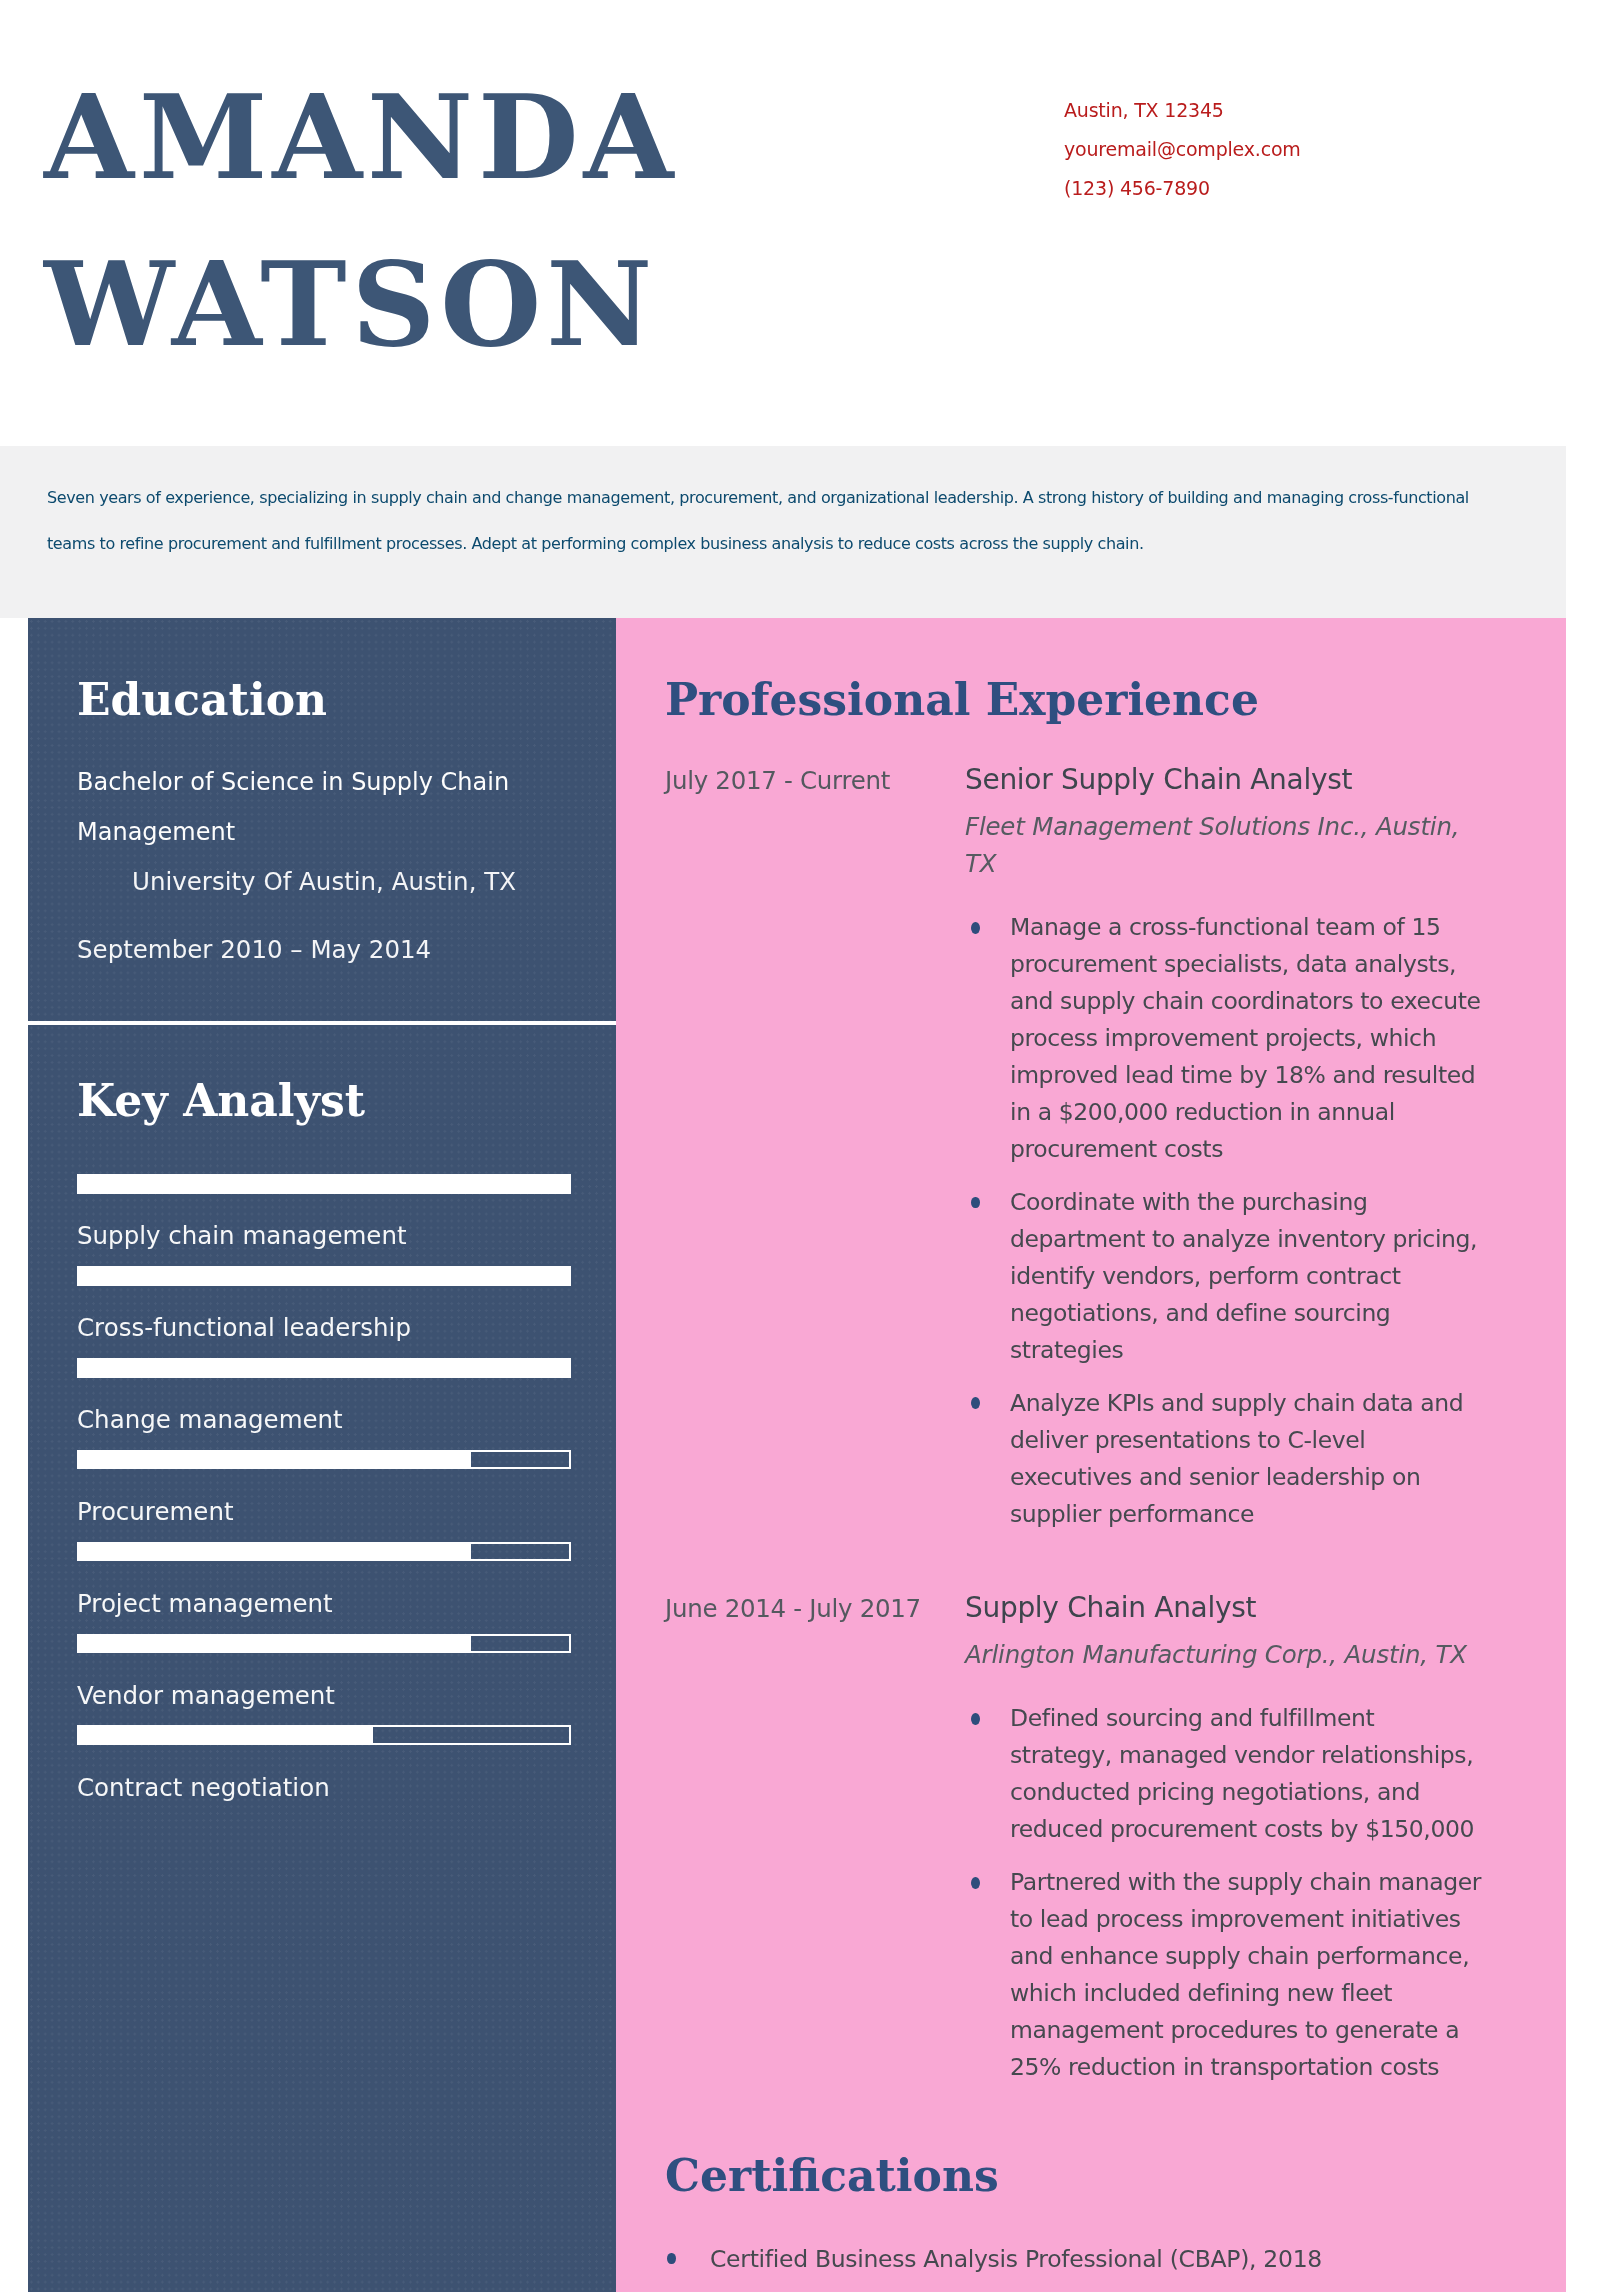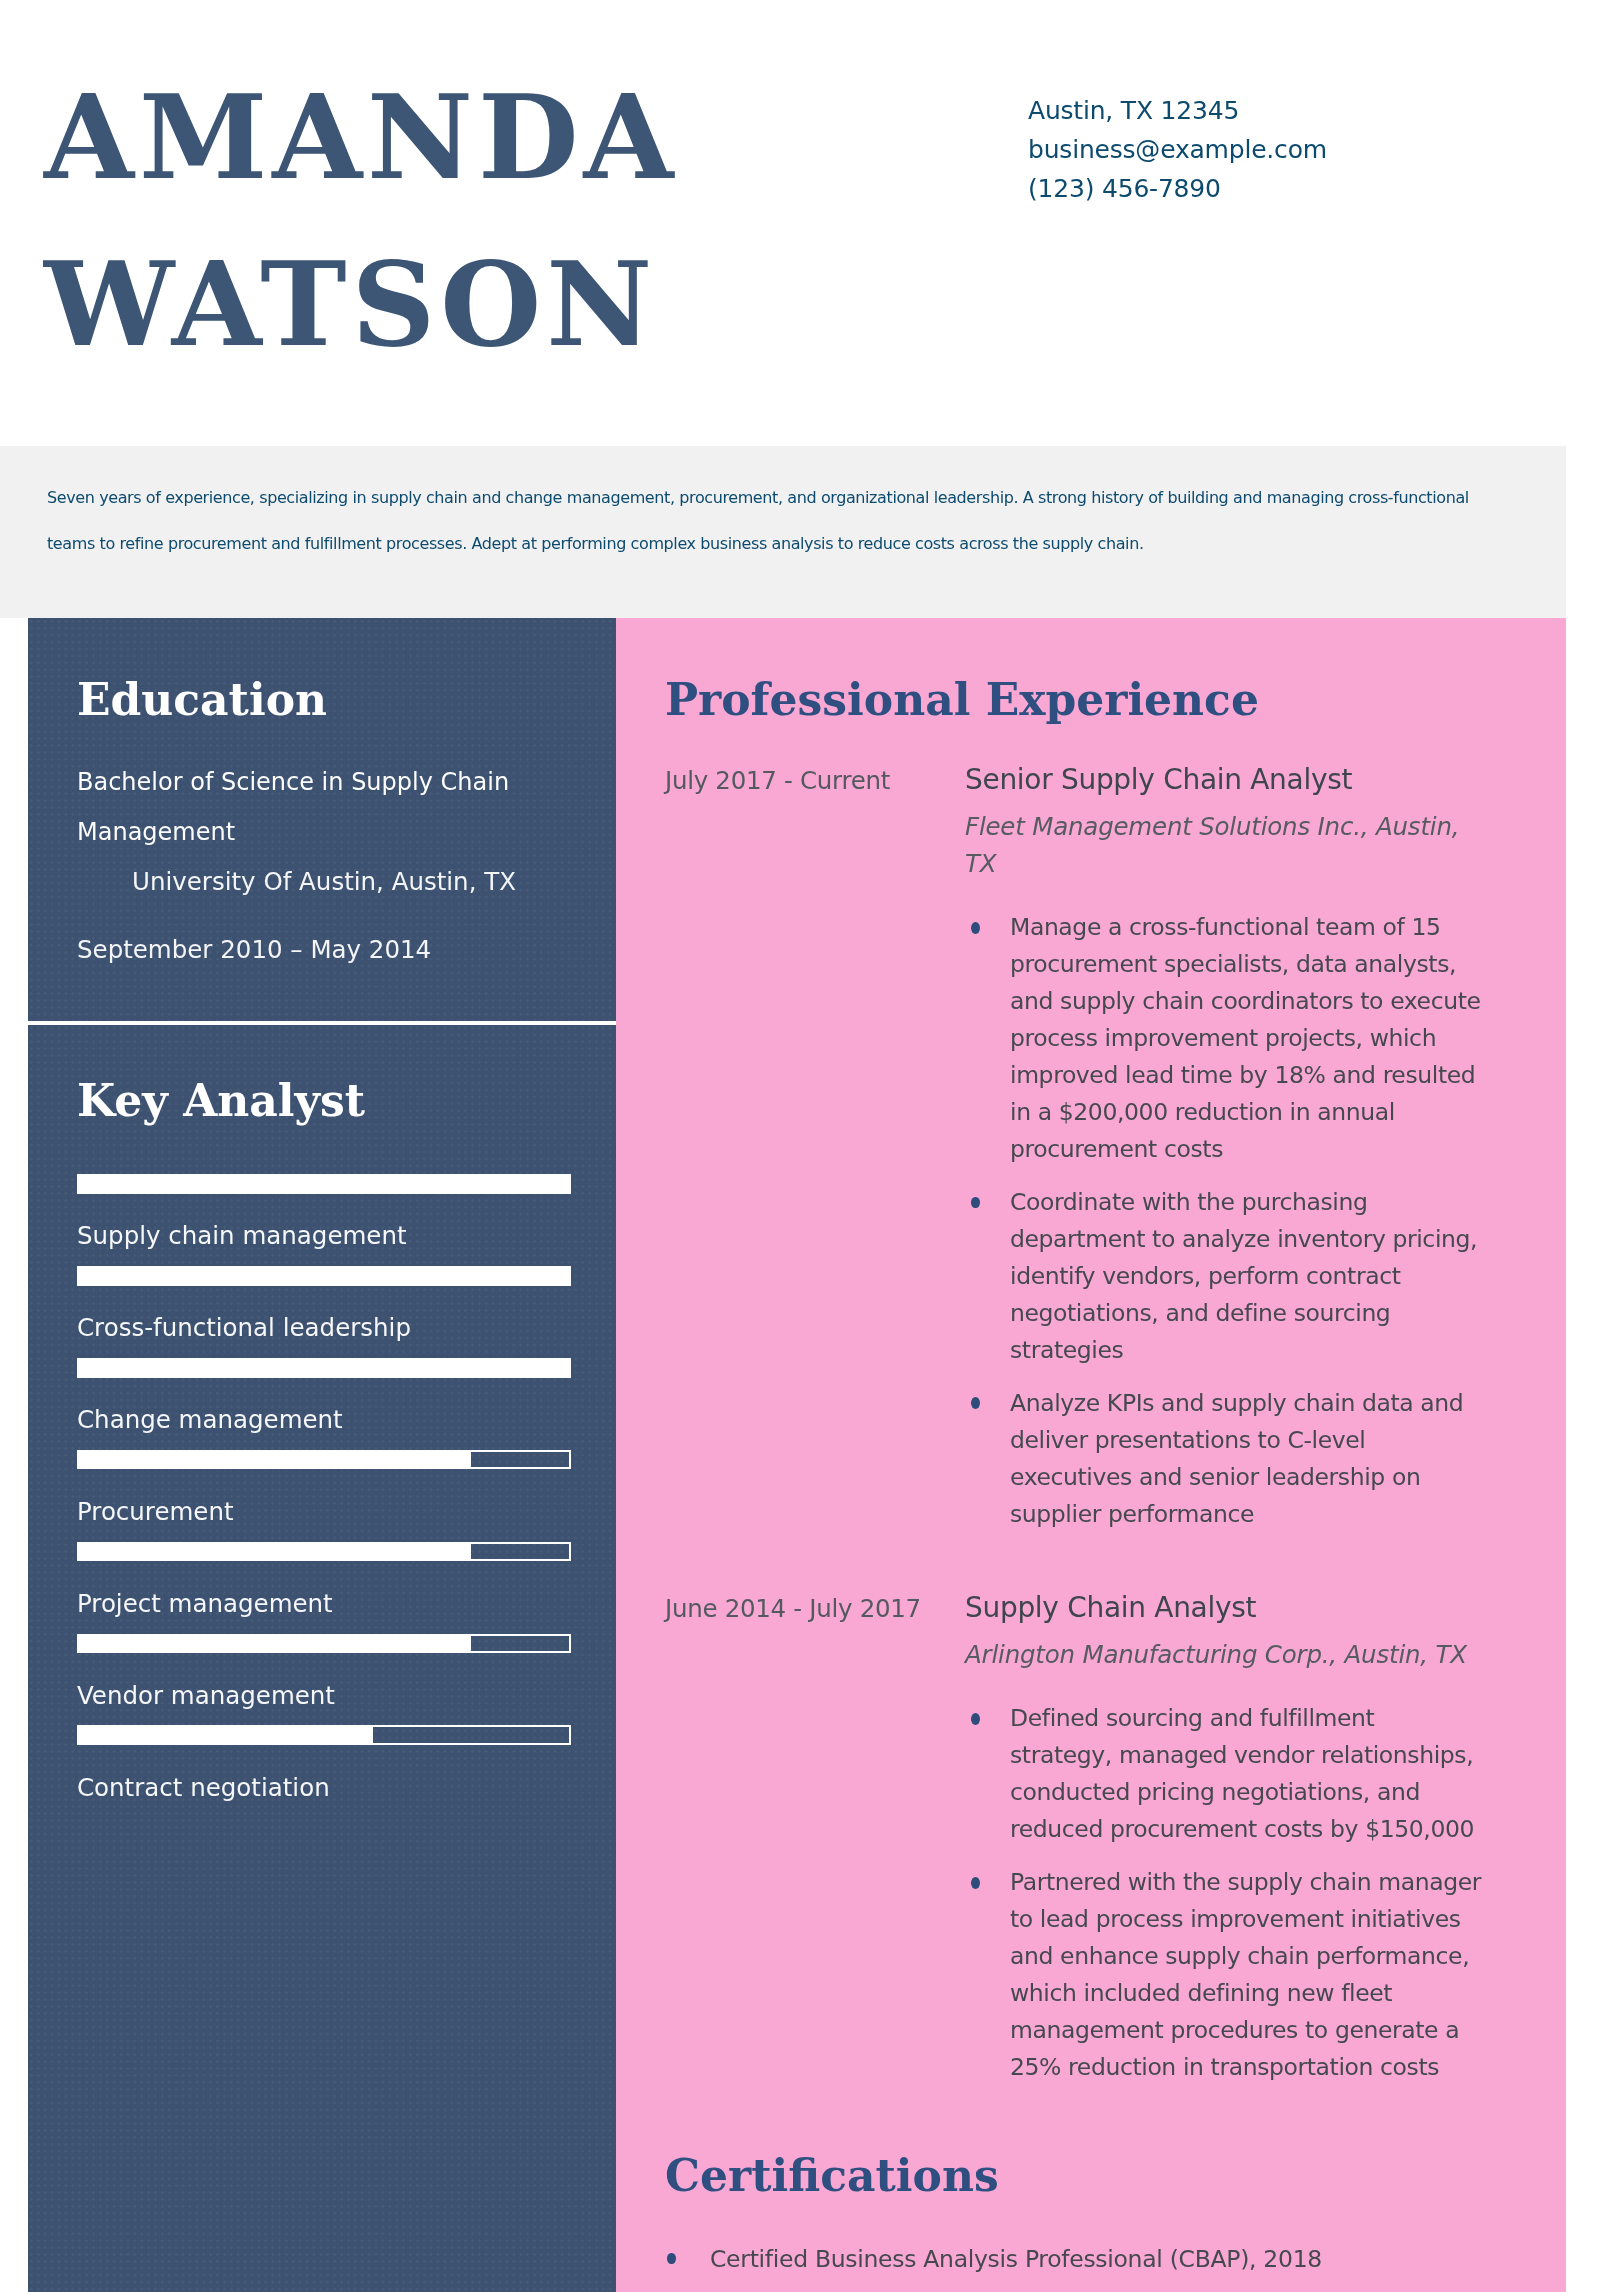--- a/index.html
+++ b/index.html
@@ -9,22 +9,22 @@
   }
   
   .header{position:relative;height:402px;background:#ffffff;}
   .name{
     margin:0;position:absolute;left:44px;top:9.8px;
     font-family:"DejaVu Serif","Liberation Serif",serif;
     font-weight:700;font-size:116px;line-height:167px;
     letter-spacing:4.9px;color:#3d5676;
   }
   .contact{
-    position:absolute;left:1028px;top:47px;
-    font-size:25px;line-height:39px;color:#0c4a6e;letter-spacing:-0.2px;
+    position:absolute;left:1064px;top:47px;
+    font-size:19px;line-height:39px;color:#b91c1c;letter-spacing:-0.2px;
   }
   
   .summary{
     position:relative;height:172px;background:#f1f1f2;box-sizing:border-box;
     padding:29px 78px 0 47px;
   }
   .summary p{
     margin:0;font-size:16px;line-height:46px;letter-spacing:-0.4px;color:#0c4a6e;
   }
   
@@ -89,21 +89,21 @@
 </style>
 </head>
 <body>
 
 <div class="page">
 
   <header class="header">
     <h1 class="name"><span>AMANDA</span><br><span>WATSON</span></h1>
     <div class="contact">
       <div>Austin, TX 12345</div>
-      <div>business@example.com</div>
+      <div>youremail@complex.com</div>
       <div>(123) 456-7890</div>
     </div>
   </header>
 
   <section class="summary">
     <p>Seven years of experience, specializing in supply chain and change management, procurement, and organizational leadership. A strong history of building and managing cross-functional teams to refine procurement and fulfillment processes. Adept at performing complex business analysis to reduce costs across the supply chain.</p>
   </section>
 
   <div class="columns">
 

